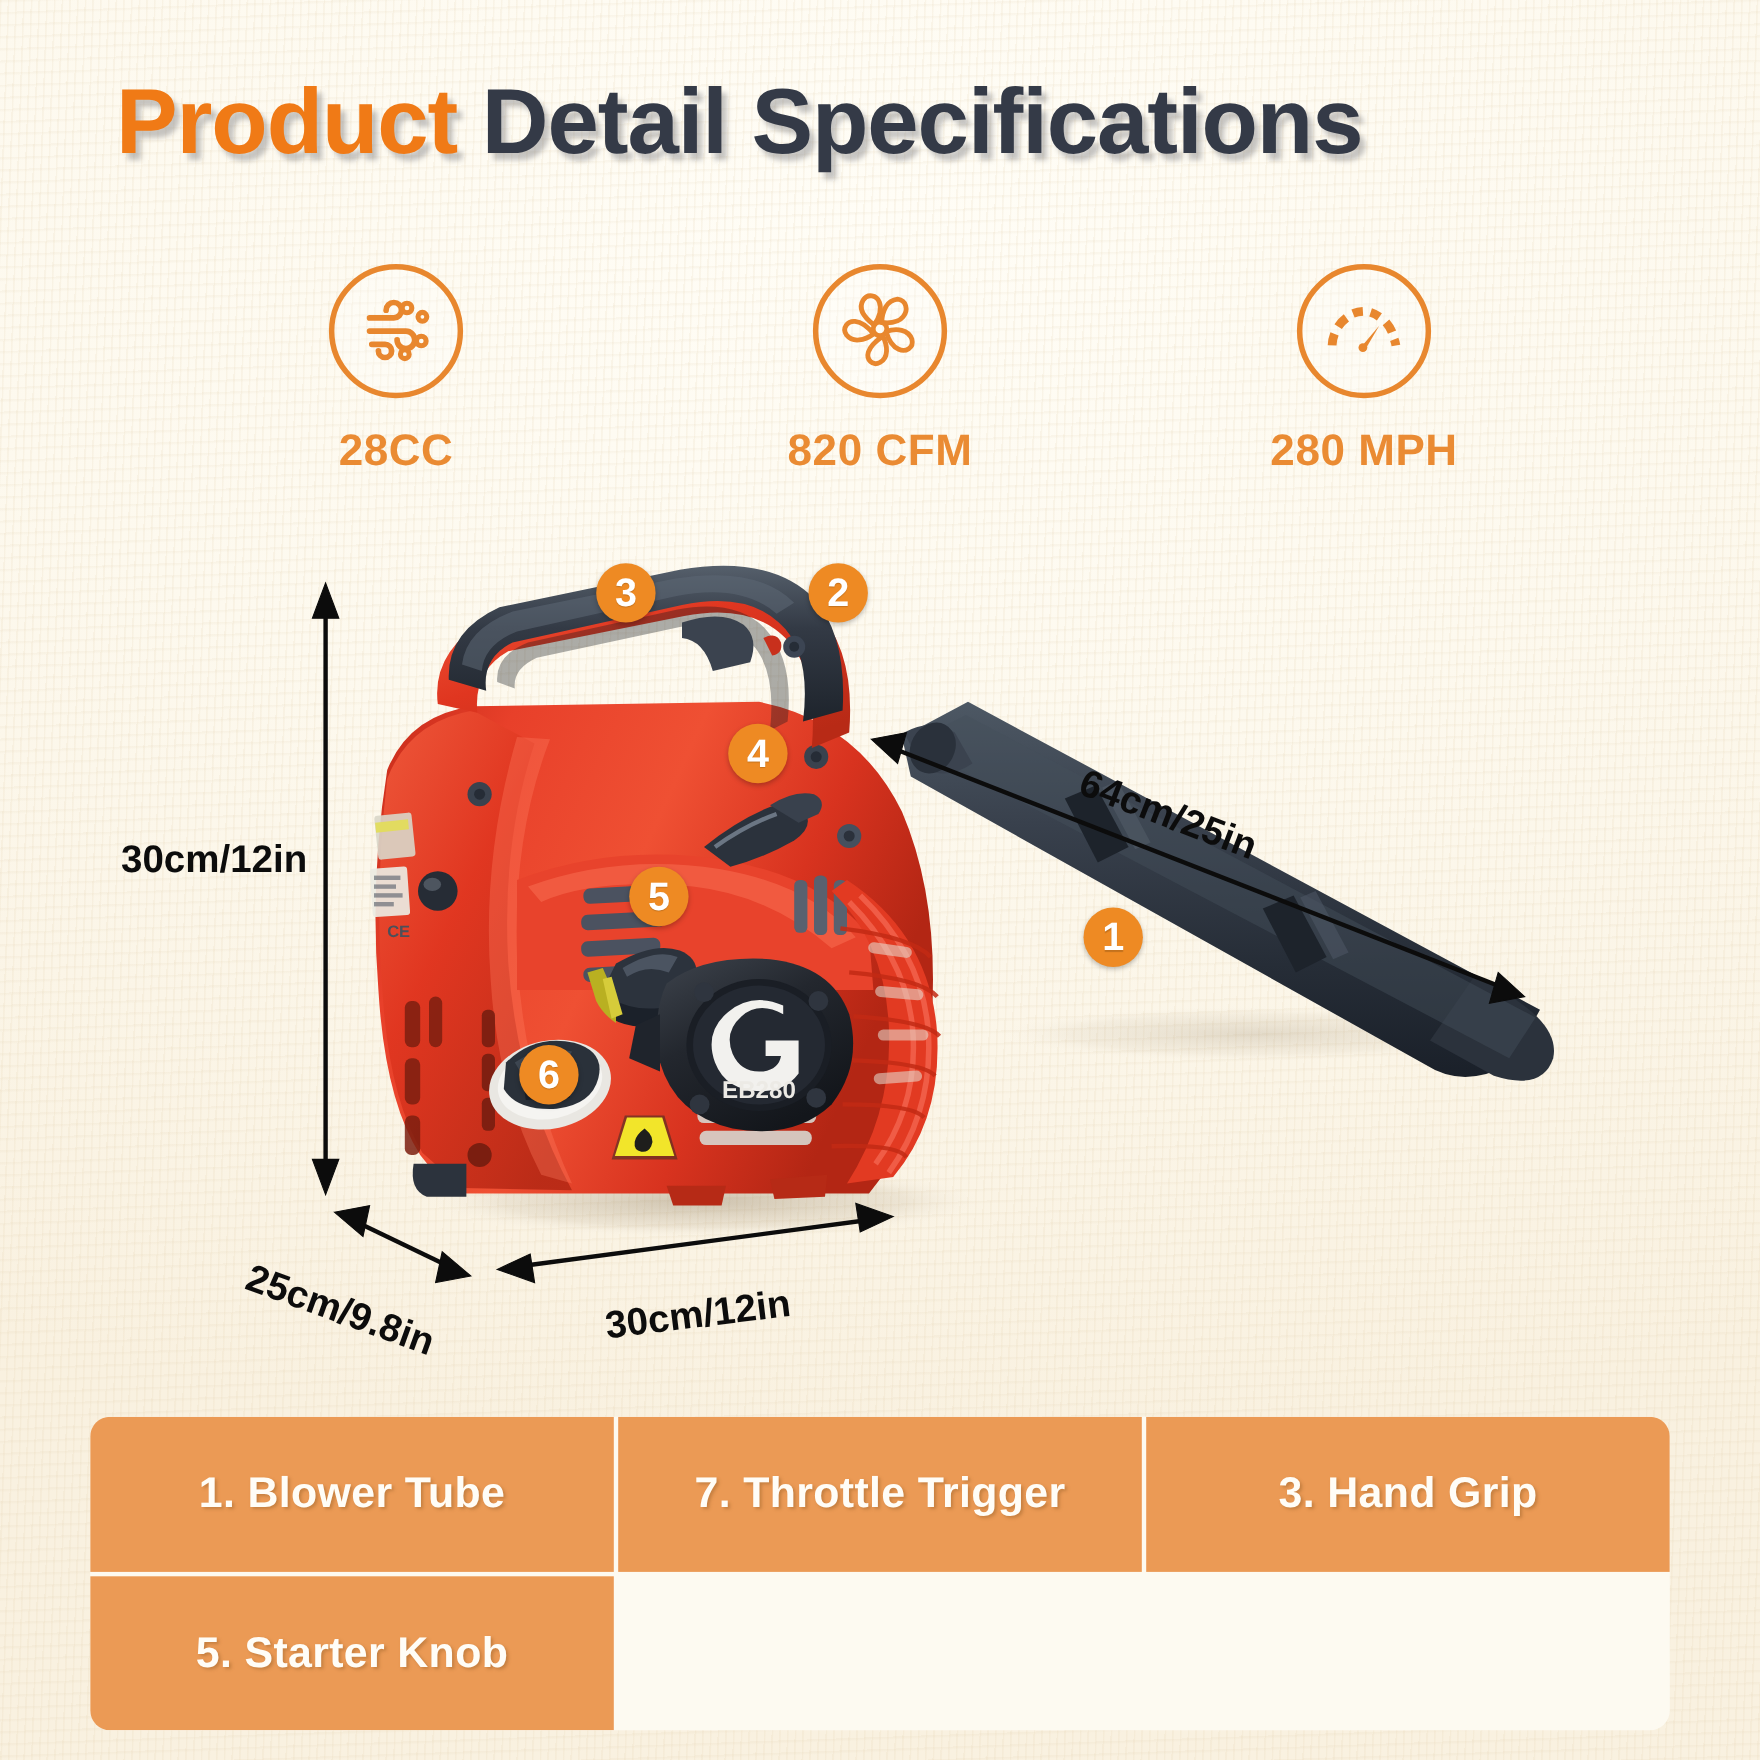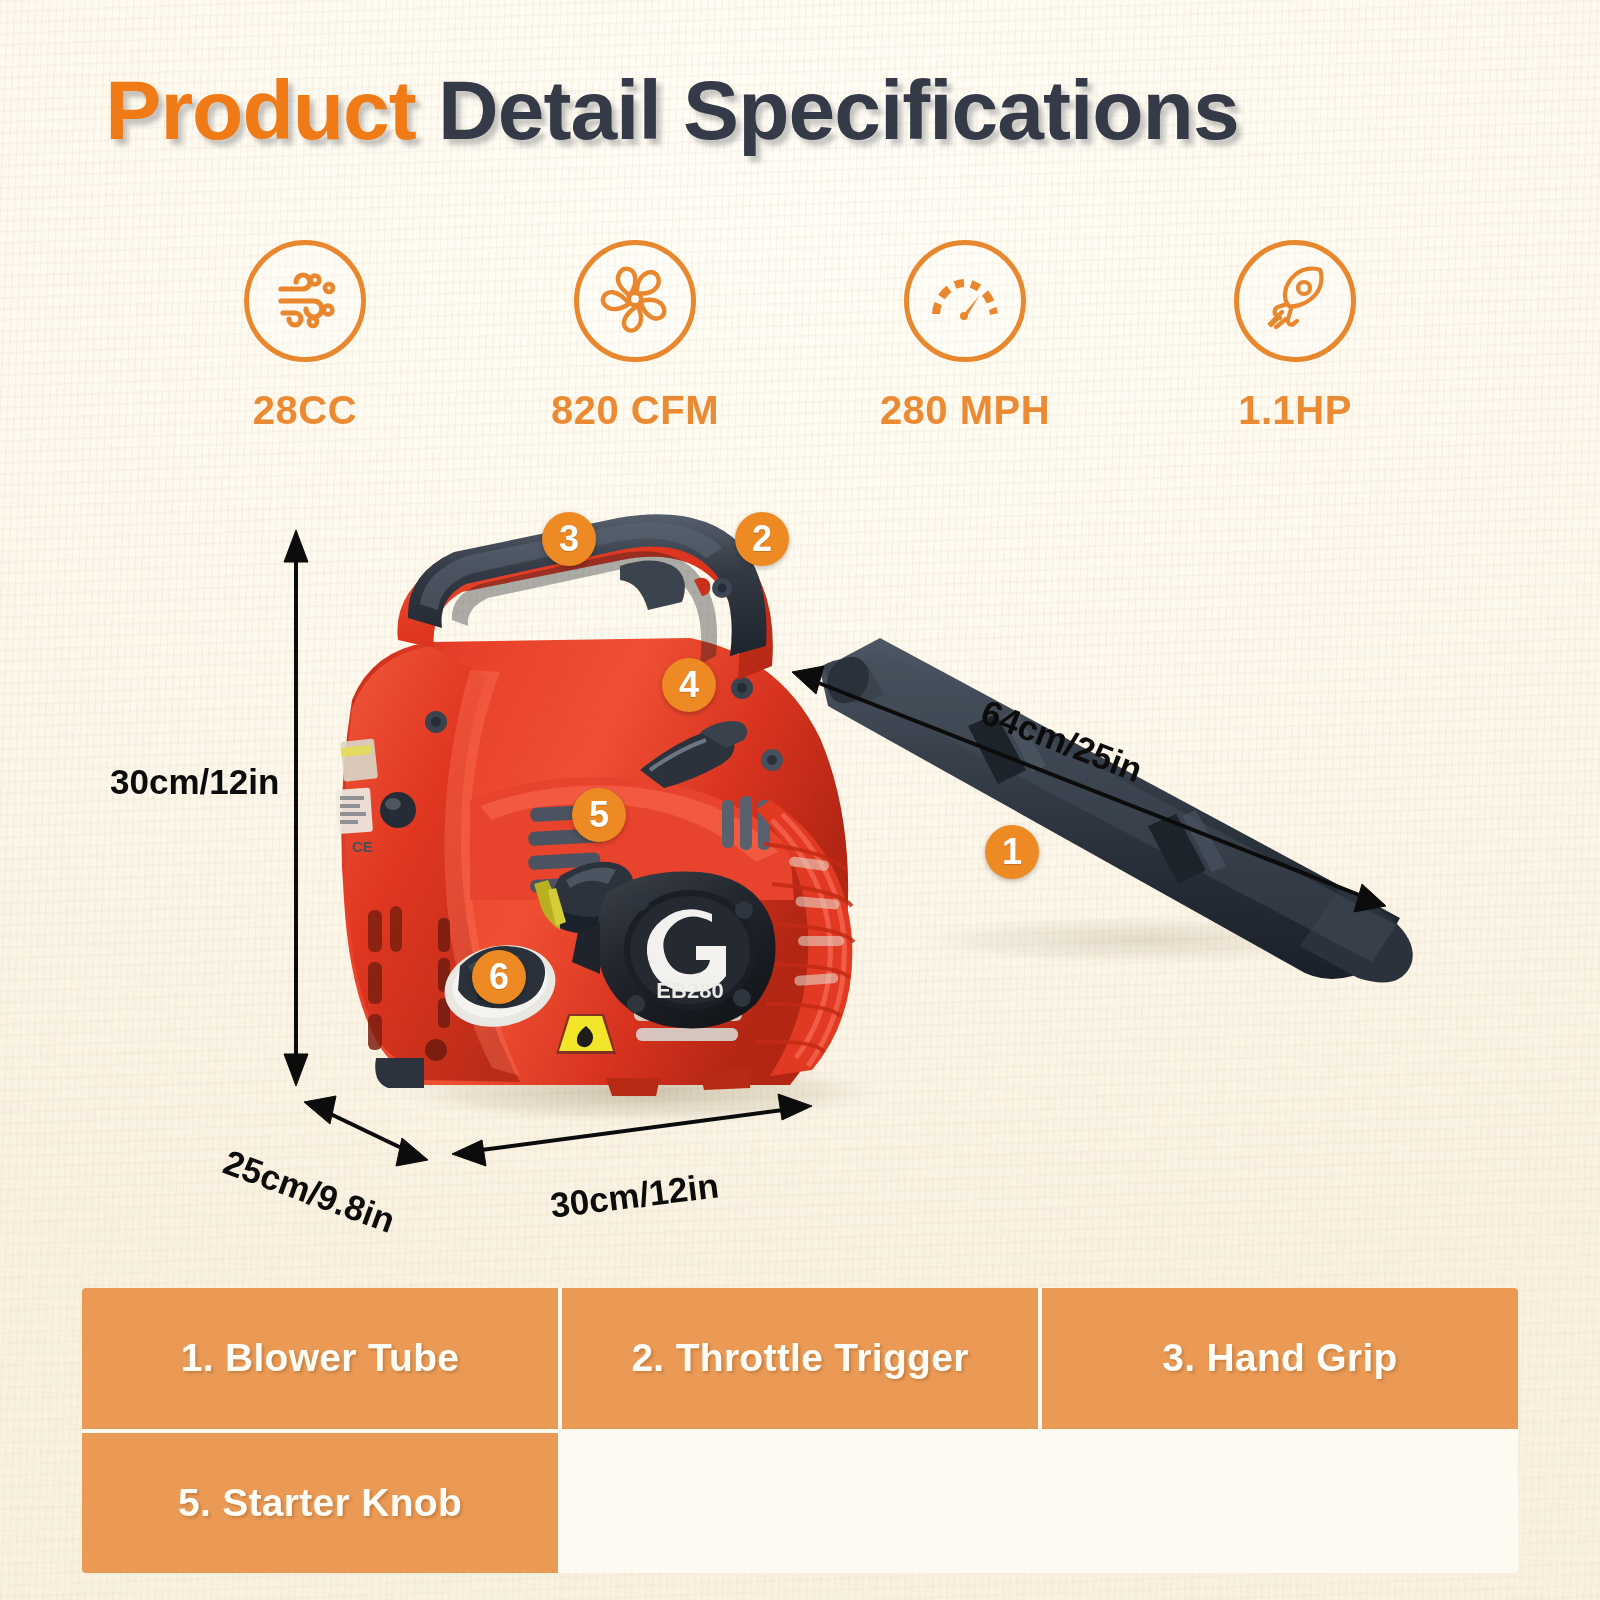--- a/index.html
+++ b/index.html
@@ -62,21 +62,21 @@
     background:#ee8a23;color:#fff;font-weight:bold;font-size:36px;
     display:flex;align-items:center;justify-content:center;
     box-shadow:0 2px 5px rgba(0,0,0,.25);
     text-shadow:0 1px 1px rgba(0,0,0,.18);
   }
 
   
   .legend{
     position:absolute;left:82px;top:1288px;width:1436px;height:285px;
     display:grid;grid-template-columns:1fr 1fr 1fr;grid-template-rows:1fr 1fr;
-    gap:4px;border-radius:4px;overflow:hidden;
+    gap:4px;border-radius:18px;overflow:hidden;
     background:#fdfaf1;
   }
   .lcell{
     background:#eb9a55;display:flex;align-items:center;justify-content:center;
     color:#fffdf7;font-size:39px;font-weight:bold;letter-spacing:.3px;
     text-shadow:2px 2px 3px rgba(150,95,40,.45);
   }
 </style>
 </head>
 <body>
@@ -141,36 +141,20 @@
               <path d="M67.5 49.5 A30 30 0 0 1 69 55"></path>
             </g>
             <path d="M37 57 L54 37 L41 59Z" fill="#e8872e"></path>
             <circle cx="39" cy="57" r="4" fill="#e8872e"></circle>
           </svg>
         </span>
       </div>
       <div class="lbl">280 MPH</div>
     </div>
 
-    <div class="spec">
-      <div class="ring">
-        <span>
-          <svg width="74" height="74" viewBox="0 0 74 74">
-            <g fill="none" stroke="#e8872e" stroke-width="4.2" stroke-linejoin="round" stroke-linecap="round">
-              <path d="M31 44 C24 36 26 22 38 12 c9 -7 20 -6 24 -4 2 4 3 15 -4 24 -10 12 -24 13 -27 12Z"></path>
-              <circle cx="46" cy="26" r="6"></circle>
-              <path d="M29 42 L20 45 c-3 1 -4 4 -3 7 l5 4"></path>
-              <path d="M33 47 l-3 10 c-1 3 1 6 4 6 l5 -4"></path>
-              <path d="M24 50 L12 62 M21 55 L13 63 M28 57 L18 65"></path>
-            </g>
-          </svg>
-        </span>
-      </div>
-      <div class="lbl">1.1HP</div>
-    </div>
 
   </div>
 
   <div class="stage">
     <svg width="1600" height="790" viewBox="0 0 1600 790">
       <defs>
         <linearGradient id="redBody" x1="0" y1="0" x2="1" y2="0.4">
           <stop offset="0%" stop-color="#c42a18"></stop>
           <stop offset="22%" stop-color="#e8402a"></stop>
           <stop offset="52%" stop-color="#ef5033"></stop>
@@ -411,18 +395,18 @@
     <div class="bubble" style="left:985px;top:355px;">1</div>
     <div class="bubble" style="left:735px;top:42px;">2</div>
     <div class="bubble" style="left:542px;top:42px;">3</div>
     <div class="bubble" style="left:662px;top:188px;">4</div>
     <div class="bubble" style="left:572px;top:318px;">5</div>
     <div class="bubble" style="left:472px;top:480px;">6</div>
   </div>
 
   <div class="legend">
     <div class="lcell">1. Blower Tube</div>
-    <div class="lcell">2. Throttle Trigger</div>
+    <div class="lcell">7. Throttle Trigger</div>
     <div class="lcell">3. Hand Grip</div>
     <div class="lcell">5. Starter Knob</div>
   </div>
 
 </div>
 
 </body></html>

